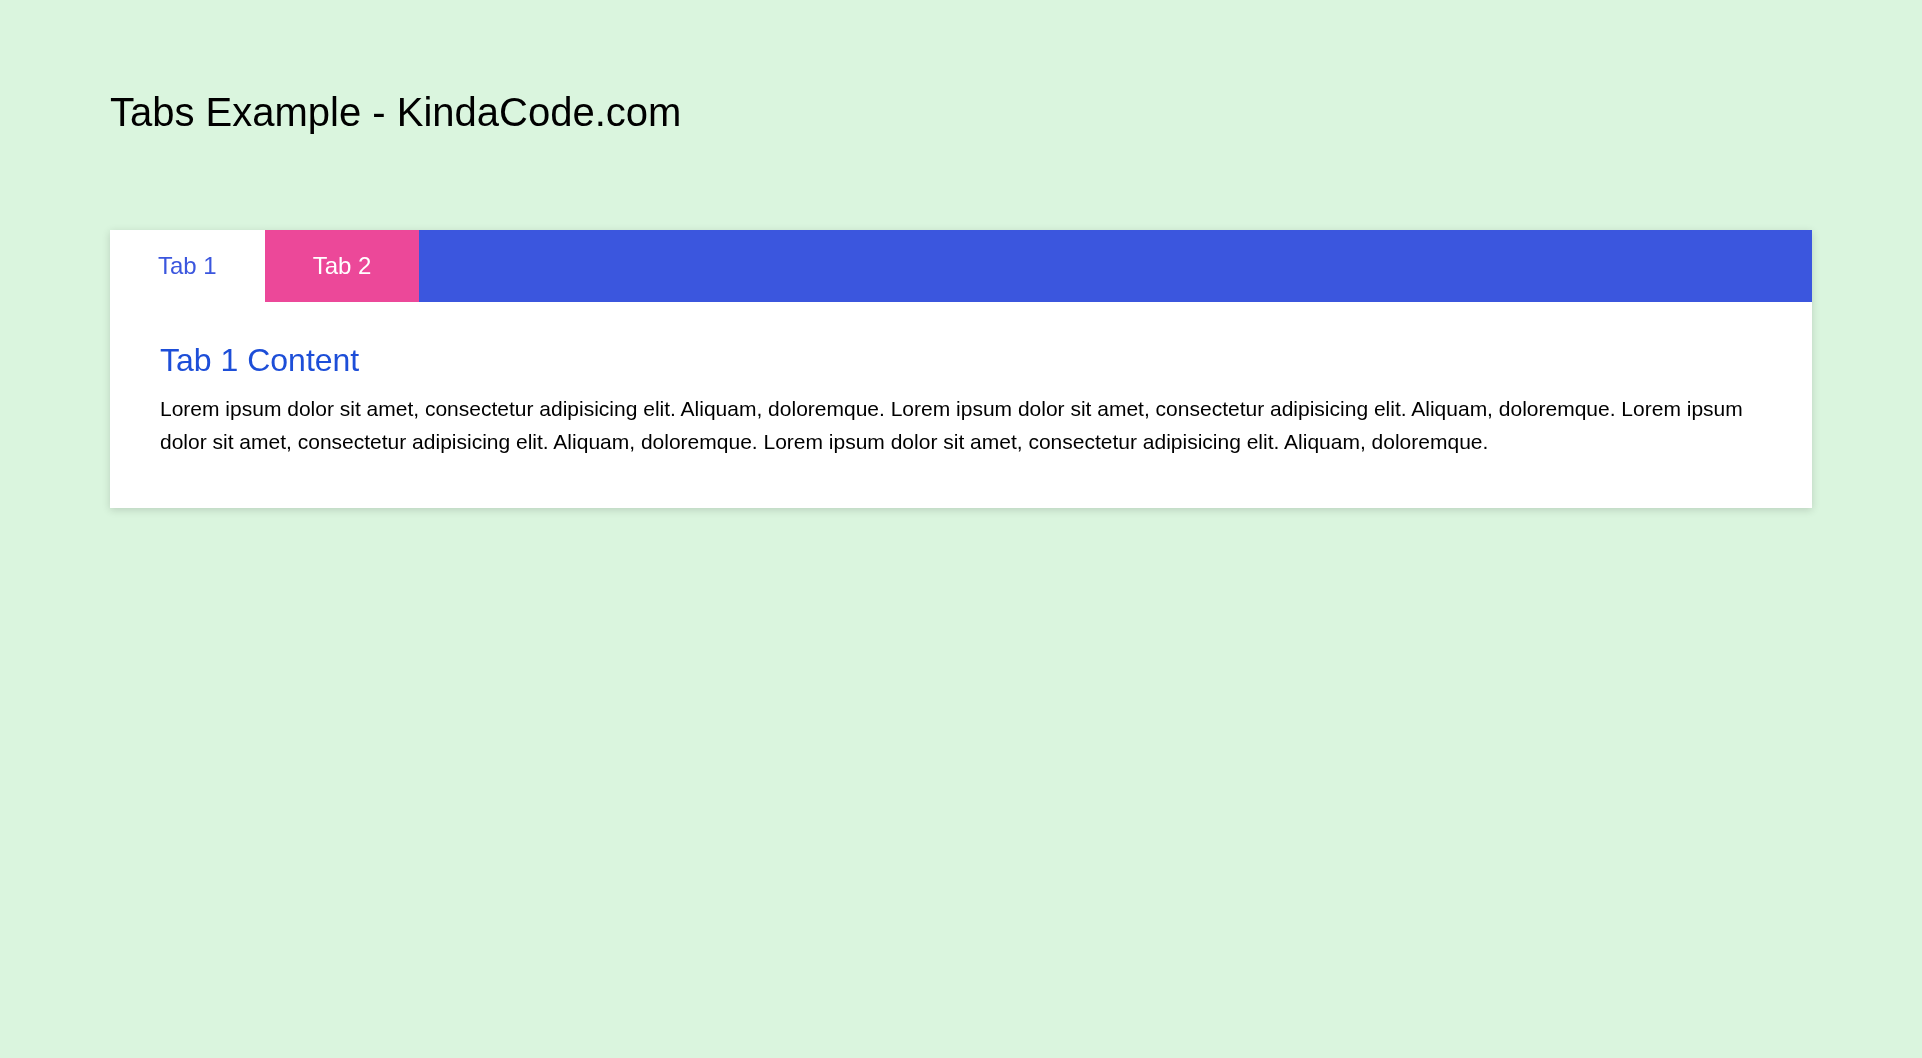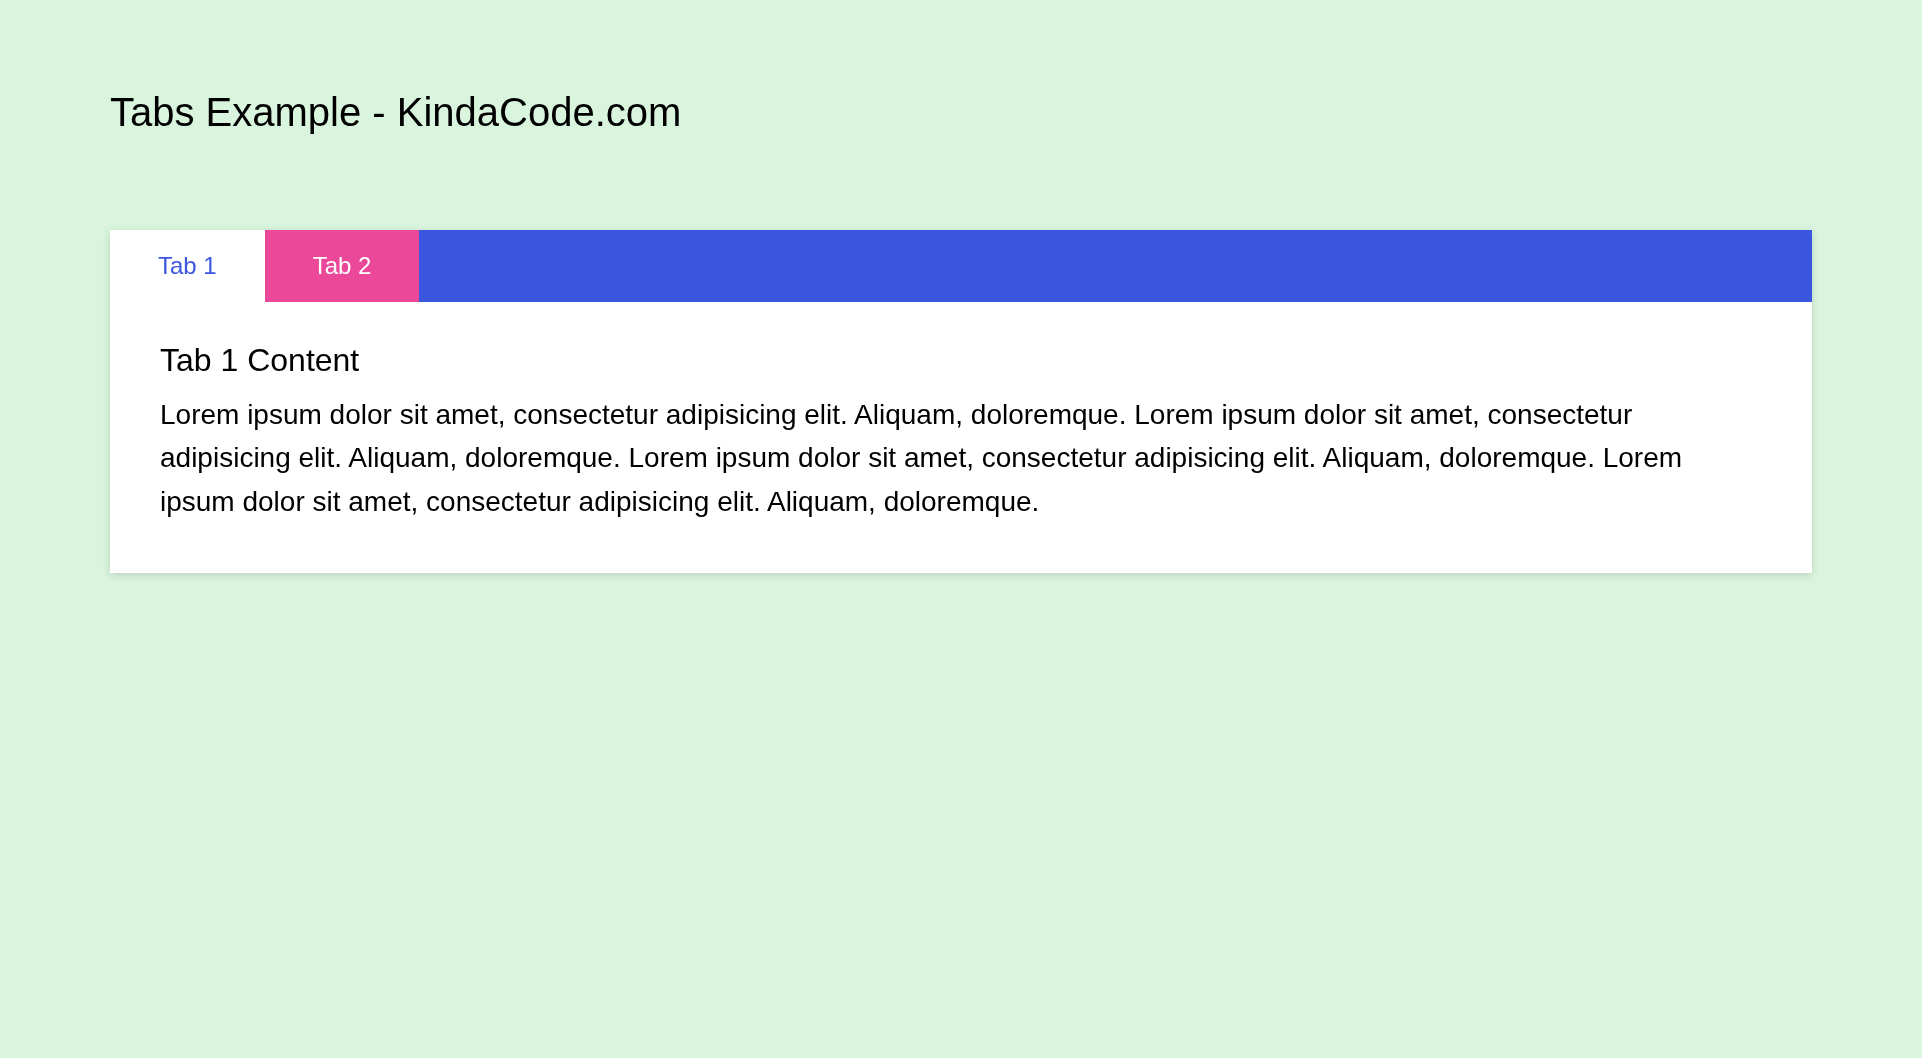--- a/index.html
+++ b/index.html
@@ -40,25 +40,25 @@
     .tab-item.active {
       background-color: #fff;
       color: #3b56de;
     }
     .tab-content {
       padding: 40px 50px 50px 50px;
     }
     .content-heading {
       font-size: 32px;
       font-weight: 500;
-      color: #000000;
+      color: #1d4ed8;
       margin-bottom: 14px;
     }
     .content-text {
-      font-size: 28px;
+      font-size: 21px;
       color: #000;
       line-height: 1.55;
       font-weight: 400;
     }
   </style>
 </head>
 <body>
 
 <h1 class="page-title">Tabs Example - KindaCode.com</h1>
 

